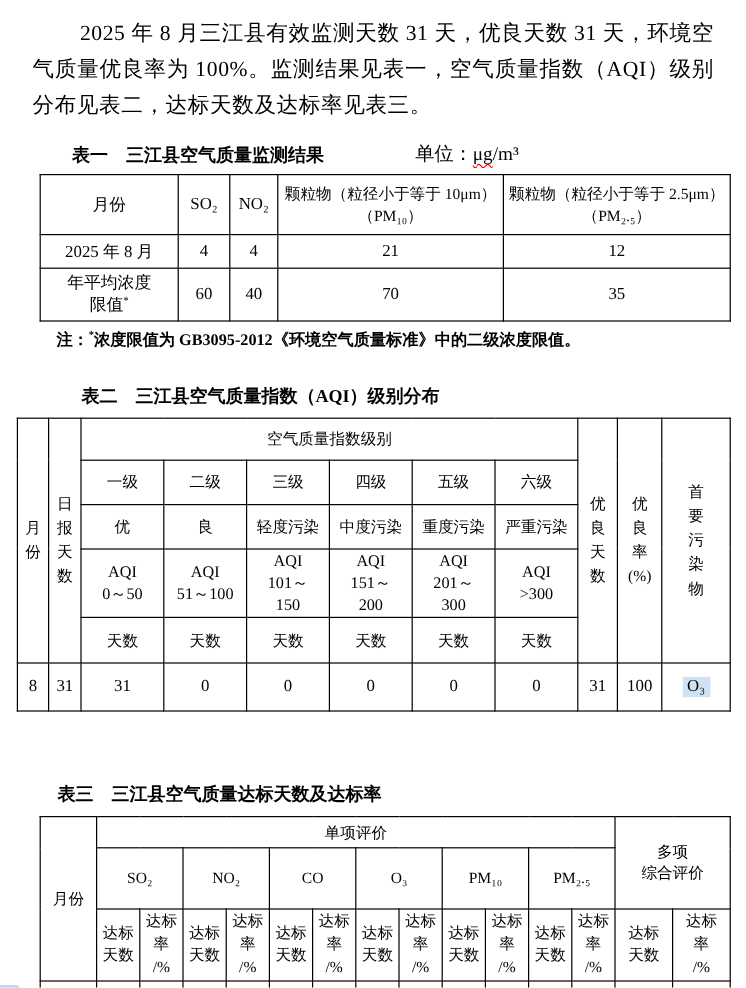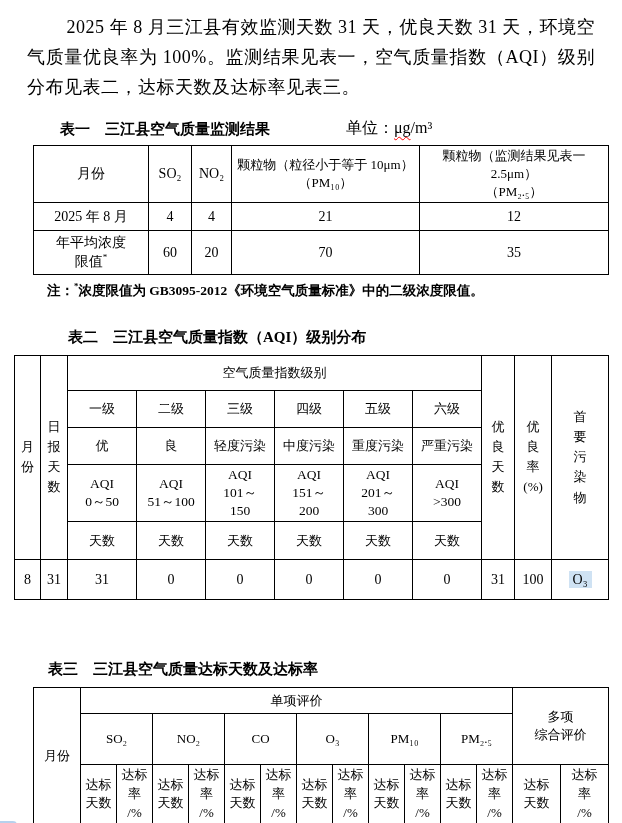--- a/index.html
+++ b/index.html
@@ -92,35 +92,35 @@
         <col style="width:188px">
         <col style="width:189px">
       </colgroup>
     <tbody>
         <tr class="r-head">
       <td>月份</td>
       <td>SO₂</td>
       <td>NO₂</td>
       <td class="pm-head">颗粒物（粒径小于等于 10μm）
 （PM₁₀）</td>
-      <td class="pm-head">颗粒物（监测结果见表一 2.5μm）
+      <td class="pm-head">颗粒物（粒径小于等于 2.5μm）
 （PM₂.₅）</td>
     </tr>
     <tr class="r1">
       <td>2025 年 8 月</td>
       <td>4</td>
       <td>4</td>
       <td>21</td>
       <td>12</td>
     </tr>
     <tr class="r2">
       <td><span>年平均浓度
 限值</span><sup>*</sup></td>
       <td>60</td>
-      <td>20</td>
+      <td>40</td>
       <td>70</td>
       <td>35</td>
     </tr>
   </tbody>
     </table>
 
   <p class="note"><span>注：</span><sup>*</sup><span>浓度限值为 GB3095-2012《环境空气质量标准》中的二级浓度限值。</span></p>
 
   <p class="caption t2-caption">表二　三江县空气质量指数（AQI）级别分布</p>
 

